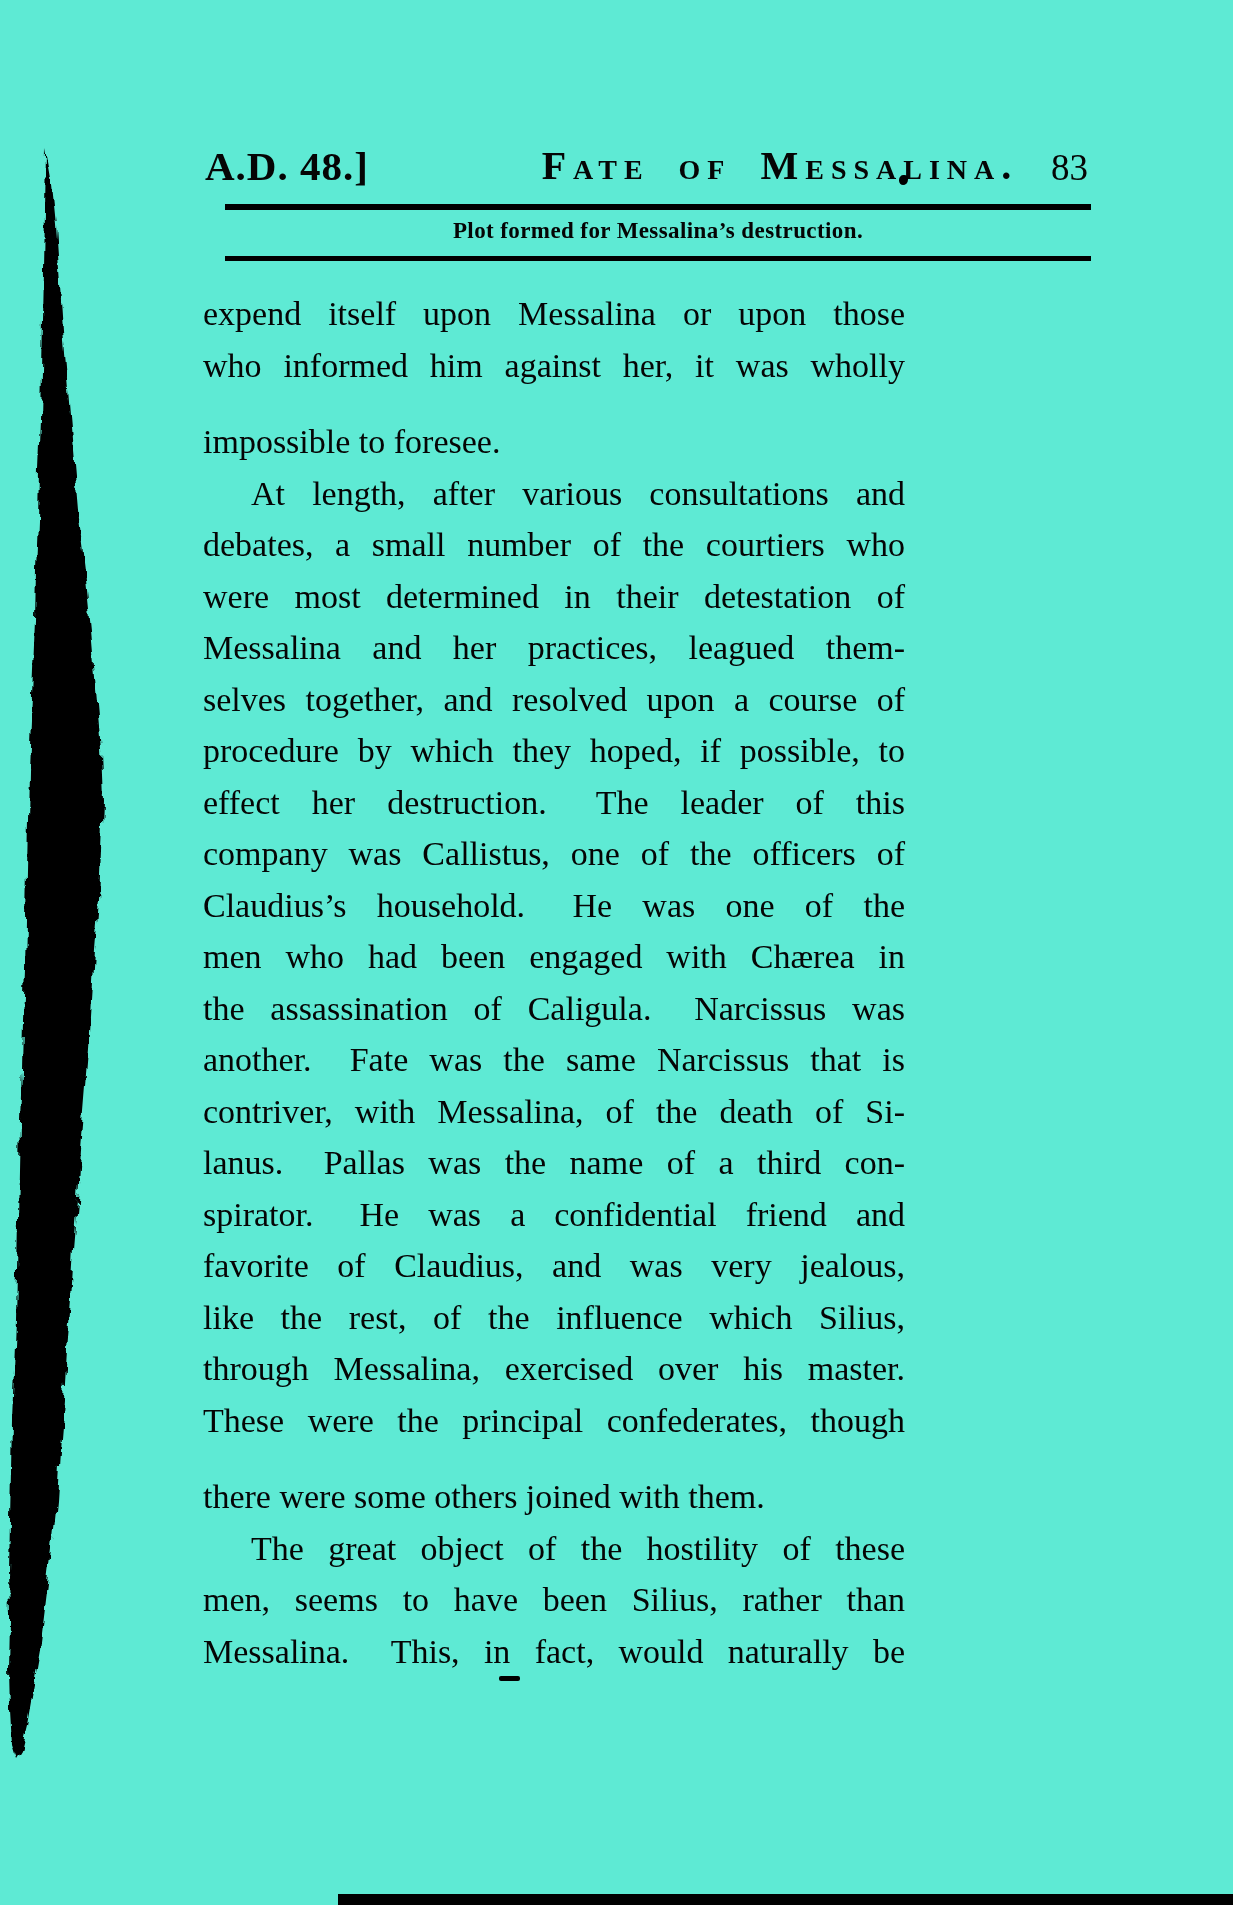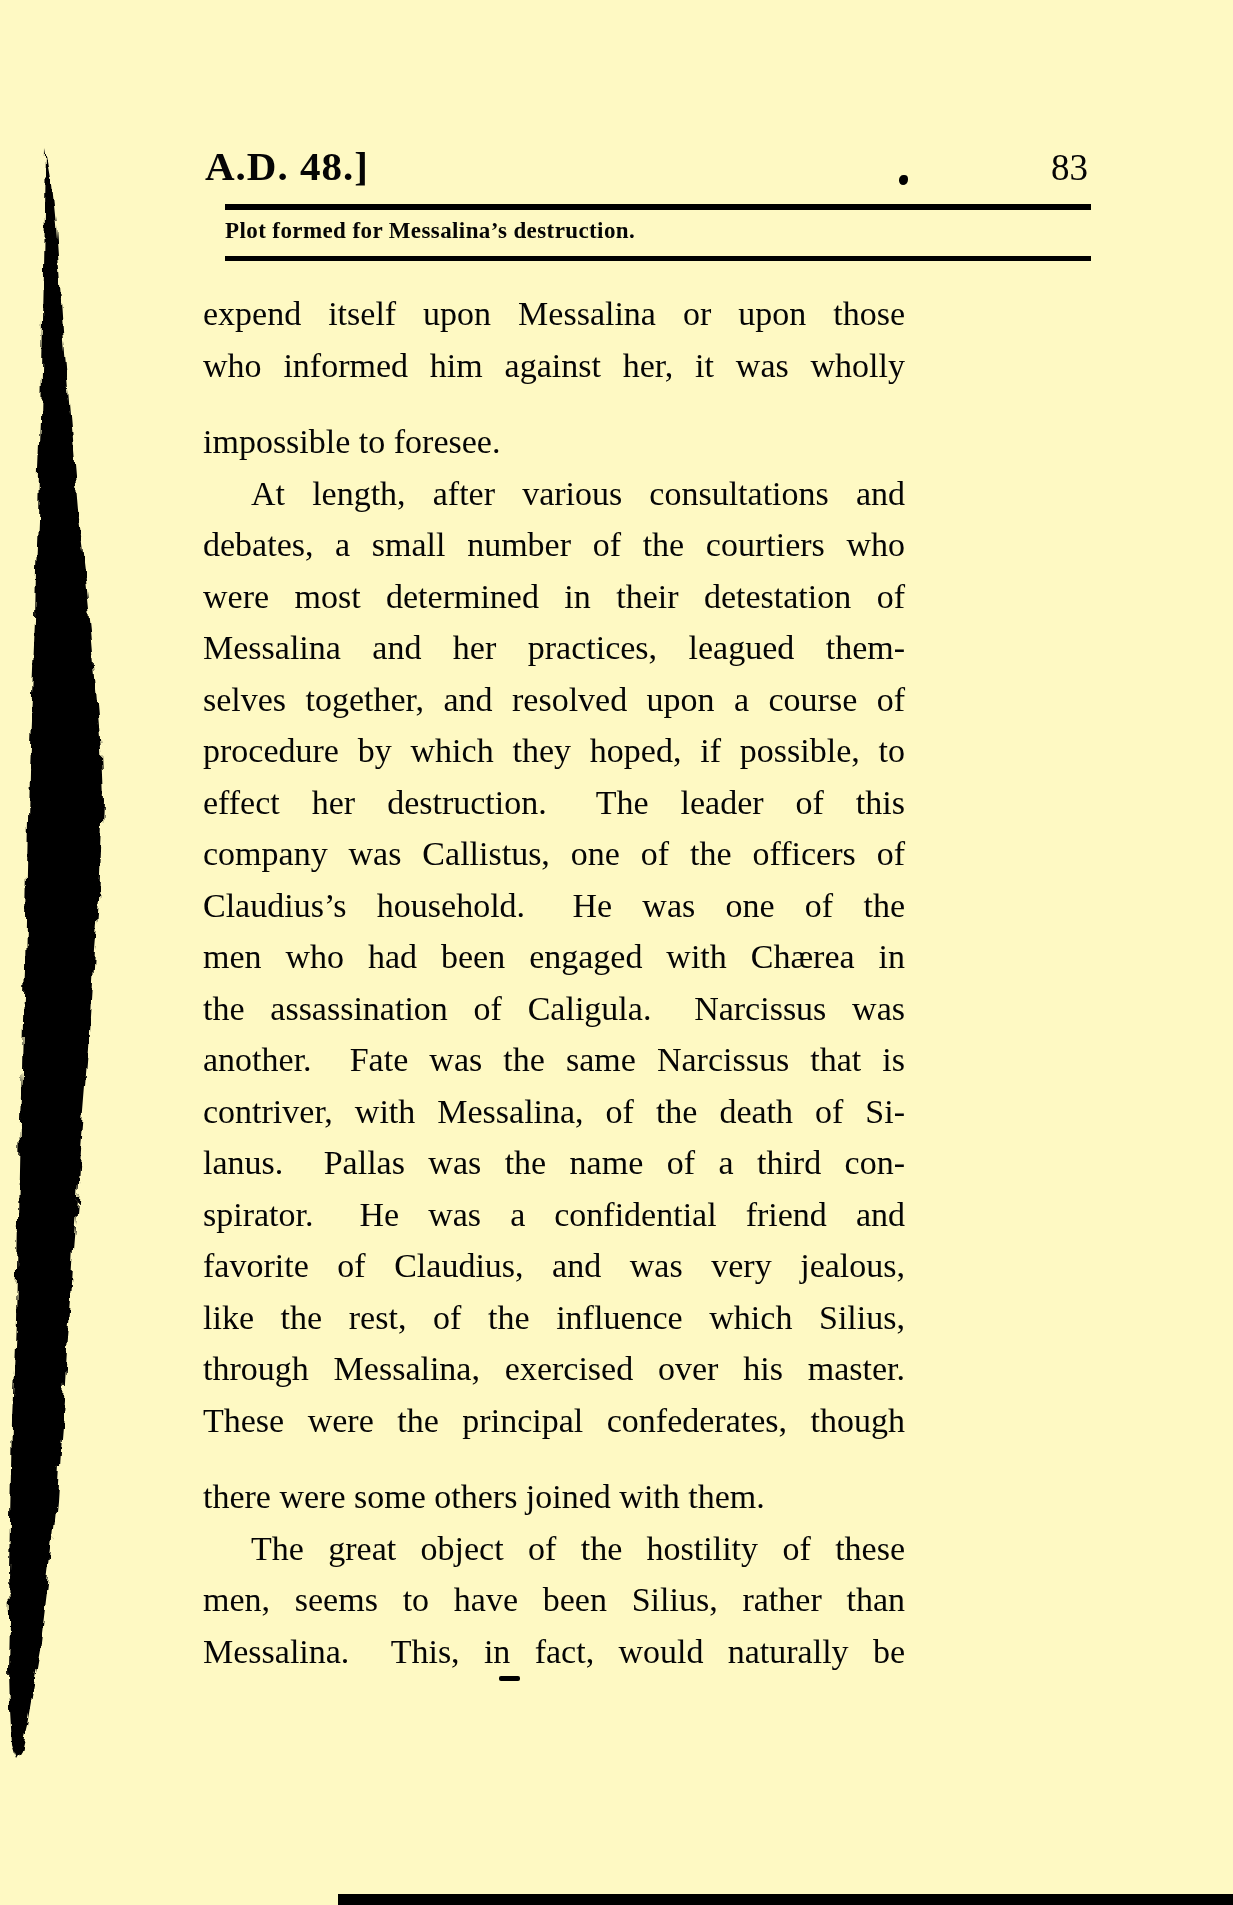--- a/index.html
+++ b/index.html
@@ -1,19 +1,19 @@
 <!DOCTYPE html>
 <html><head>
 <meta charset="utf-8">
 <style>
   html,body{margin:0;padding:0;background:#e8e8e8;}
   .page{
     position:relative;
     width:1233px;height:1905px;
-    background:#fef9c3;
+    background:#5eead4;
     overflow:hidden;
     font-family:"Liberation Serif","DejaVu Serif",serif;
     color:#050505;
   }
   
   .header{
     position:absolute;left:203px;top:138px;width:887px;height:58px;
   }
   .hdr-date{
     position:absolute;left:2px;top:4px;
@@ -26,21 +26,21 @@
   }
   .hdr-page{
     position:absolute;right:2px;top:8px;
     font-size:37px;font-weight:normal;
   }
   .rule{position:absolute;left:225px;width:866px;background:#000;}
   .rule1{top:204px;height:6px;}
   .rule2{top:256px;height:5px;}
   .caption{
     position:absolute;left:225px;top:218px;width:866px;
-    text-align:left;font-size:23px;font-weight:bold;letter-spacing:0.4px;
+    text-align:center;font-size:23px;font-weight:bold;letter-spacing:0.4px;
   }
   
   .body-text{
     position:absolute;left:203px;top:288px;width:702px;
     font-size:34px;line-height:51.5px;
   }
   .line{
     text-align:justify;
     text-align-last:justify;
     white-space:nowrap;
@@ -79,20 +79,21 @@
       96,690 101,750 103,800 101,850 99,900 95,950 92,1000 89,1050 85,1100
       81,1150 78,1200 74,1250 71,1300 67,1350 64,1400 60,1450 57,1500 52,1550
       46,1600 40,1650 33,1690 27,1725 21,1750 16,1758 12,1745 10,1710 9,1670
       10,1620 9,1570 10,1520 11,1470 12,1420 14,1370 16,1320 17,1270 18,1220
       19,1170 20,1120 22,1070 23,1020 25,970 26,920 27,870 28,820 29,770
       31,720 33,670 35,620 36,570 38,520 39,470 41,420 42,370 43,320 44,270 45,210"></polygon>
   </svg>
 
   <div class="header">
     <span class="hdr-date">A.D. 48.]</span>
+    <span class="hdr-title">Fate of Messalina.</span>
     <span class="hdr-page">83</span>
   </div>
 
   <div class="rule rule1"></div>
 
   <div class="caption">Plot formed for Messalina’s destruction.</div>
 
   <div class="rule rule2"></div>
 
   <div class="body-text">

